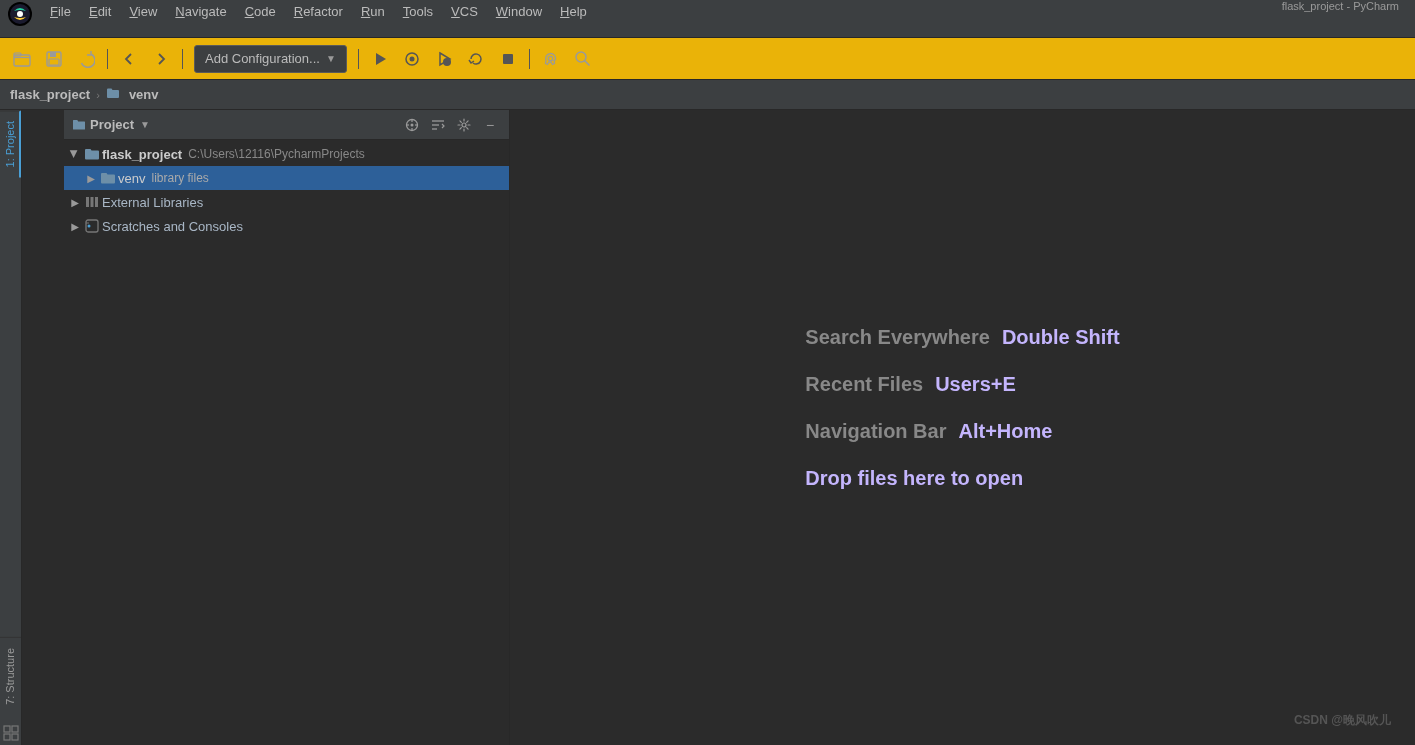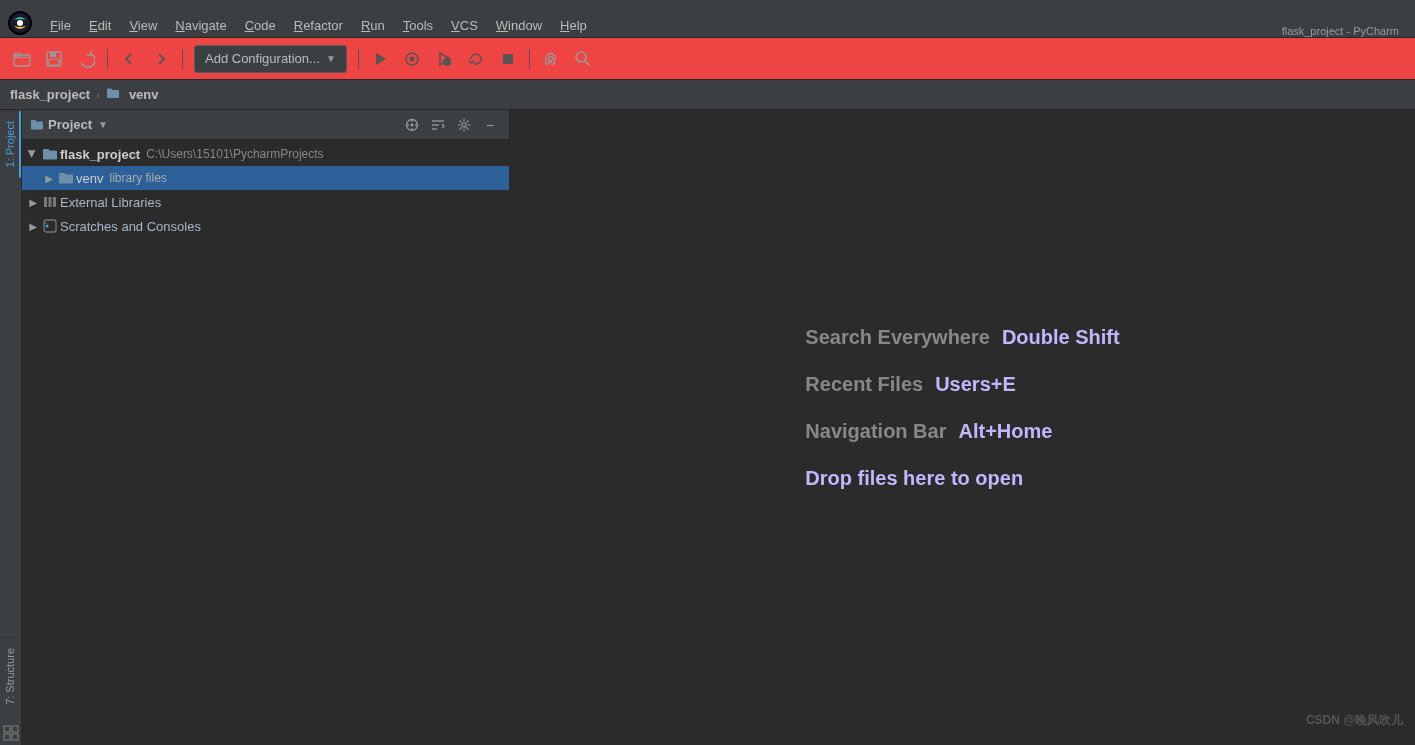--- a/index.html
+++ b/index.html
@@ -8,21 +8,21 @@
       height: 745px;
       background: #2b2b2b;
       font-family: 'Segoe UI', Arial, sans-serif;
       overflow: hidden;
       color: #a9b7c6;
     }
 
     
     .menu-bar {
       display: flex;
-      align-items: flex-end;
+      align-items: flex-start;
       background: #3c3f41;
       height: 38px;
       padding: 0 6px;
       border-bottom: 1px solid #282828;
     }
     .menu-logo {
       width: 28px;
       height: 28px;
       margin-right: 8px;
       display: flex;
@@ -55,21 +55,21 @@
       margin-left: auto;
       font-size: 11px;
       color: #9a9a9a;
       padding-right: 10px;
     }
 
     
     .toolbar {
       display: flex;
       align-items: center;
-      background: #ef4444;
+      background: #eab308;
       height: 42px;
       padding: 0 8px;
       gap: 4px;
       border-bottom: 1px solid #282828;
     }
     .toolbar-btn {
       width: 28px;
       height: 28px;
       display: flex;
       align-items: center;
@@ -151,20 +151,21 @@
       border-left: 2px solid #4a9fd5;
     }
 
     
     .project-panel {
       width: 488px;
       background: #2b2b2b;
       display: flex;
       flex-direction: column;
       border-right: 1px solid #282828;
+      padding-left: 42px;
     }
     .project-panel-header {
       display: flex;
       align-items: center;
       background: #3c3f41;
       height: 30px;
       padding: 0 8px;
       border-bottom: 1px solid #282828;
       gap: 6px;
     }
@@ -269,21 +270,21 @@
       color: #c4b5fd;
       font-size: 20px;
     }
     .drop-label {
       font-size: 20px;
       color: #c4b5fd;
     }
     .watermark {
       position: absolute;
       bottom: 16px;
-      right: 12px;
+      right: 24px;
       font-size: 12px;
       color: #555;
     }
   </style>
 </head>
 <body>
 
 <div class="menu-bar">
   <div class="menu-logo">
     <svg viewBox="0 0 26 26" xmlns="http://www.w3.org/2000/svg">
@@ -475,21 +476,21 @@
     <div class="tree">
 
       <div class="tree-item">
         <div class="tree-arrow expanded">▶</div>
         <div class="tree-icon icon-folder">
           <svg width="16" height="16" viewBox="0 0 16 16">
               <path d="M1 4A1 1 0 0 1 2 3h4.5l1 1.5H14A1 1 0 0 1 15 5.5v7A1 1 0 0 1 14 13.5H2A1 1 0 0 1 1 12.5V4Z" fill="#6d8fa8"></path>
             </svg>
         </div>
         <span class="tree-label bold">flask_project</span>
-        <span class="tree-label secondary">C:\Users\15101\PycharmProjects</span>
+        <span class="tree-label secondary">C:\Users\12116\PycharmProjects</span>
       </div>
 
       <div class="tree-item selected tree-indent-1">
         <div class="tree-arrow">▶</div>
         <div class="tree-icon">
           <svg width="16" height="16" viewBox="0 0 16 16">
               <path d="M1 4A1 1 0 0 1 2 3h4.5l1 1.5H14A1 1 0 0 1 15 5.5v7A1 1 0 0 1 14 13.5H2A1 1 0 0 1 1 12.5V4Z" fill="#6d8fa8"></path>
             </svg>
         </div>
         <span class="tree-label" style="color:#cccccc;">venv</span>

